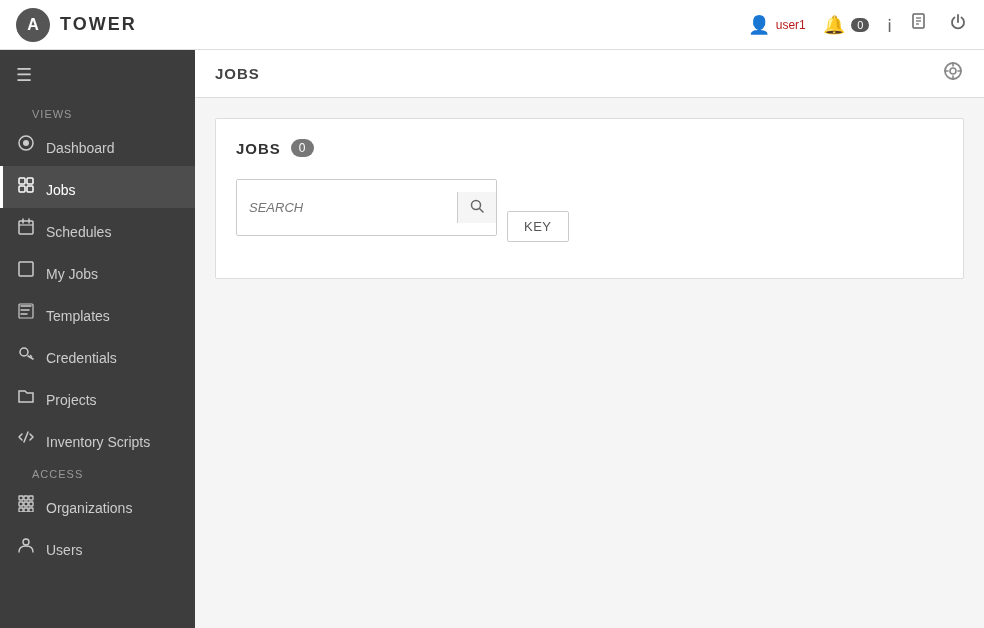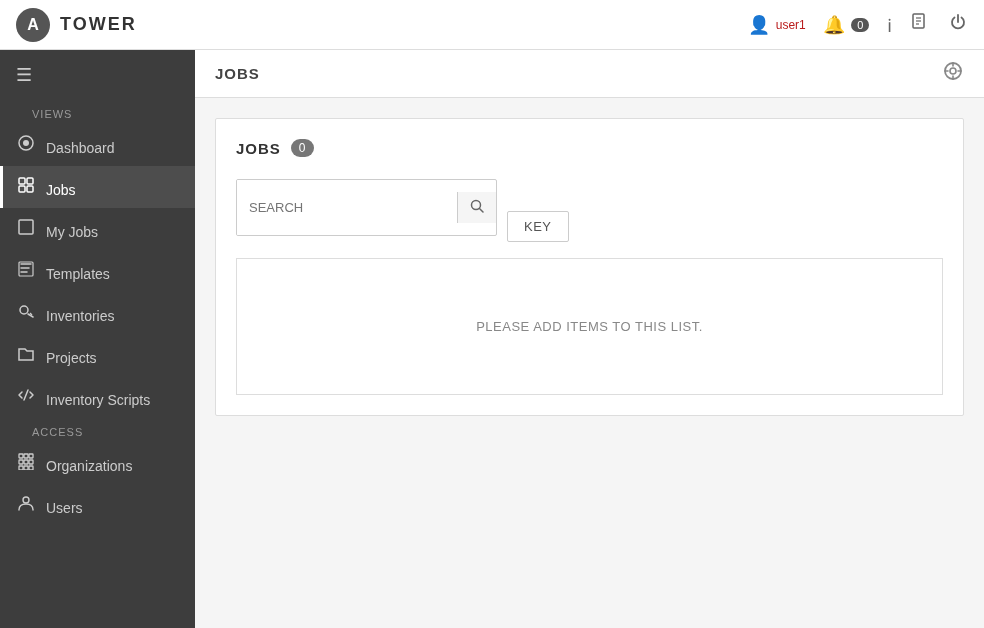--- a/index.html
+++ b/index.html
@@ -199,20 +199,21 @@
       border-radius: 2px;
       overflow: hidden;
     }
     .search-input {
       border: none;
       outline: none;
       padding: 20px 12px;
       font-size: 13px;
       color: #555;
       width: 220px;
+      font-style: italic;
     }
     .search-btn {
       background: #f5f5f5;
       border: none;
       border-left: 1px solid #ccc;
       padding: 7px 12px;
       cursor: pointer;
       color: #666;
       font-size: 14px;
     }
@@ -300,20 +301,31 @@
         <svg width="18" height="18" viewBox="0 0 18 18" fill="none">
           <rect x="2" y="2" width="6" height="6" rx="1" stroke="#fff" stroke-width="1.5" fill="none"></rect>
           <rect x="10" y="2" width="6" height="6" rx="1" stroke="#fff" stroke-width="1.5" fill="none"></rect>
           <rect x="2" y="10" width="6" height="6" rx="1" stroke="#fff" stroke-width="1.5" fill="none"></rect>
           <rect x="10" y="10" width="6" height="6" rx="1" stroke="#fff" stroke-width="1.5" fill="none"></rect>
         </svg>
       </span>
       <span>Jobs</span>
     </div>
 
+    <div class="sidebar-item">
+      <span class="sidebar-item-icon">
+        <svg width="18" height="18" viewBox="0 0 18 18" fill="none">
+          <rect x="2" y="3" width="14" height="13" rx="1" stroke="#ccc" stroke-width="1.5" fill="none"></rect>
+          <line x1="6" y1="1" x2="6" y2="5" stroke="#ccc" stroke-width="1.5" stroke-linecap="round"></line>
+          <line x1="12" y1="1" x2="12" y2="5" stroke="#ccc" stroke-width="1.5" stroke-linecap="round"></line>
+          <line x1="2" y1="7" x2="16" y2="7" stroke="#ccc" stroke-width="1.2"></line>
+        </svg>
+      </span>
+      <span>Schedules</span>
+    </div>
 
     <div class="sidebar-item">
       <span class="sidebar-item-icon">
         <svg width="18" height="18" viewBox="0 0 18 18" fill="none">
           <rect x="2" y="2" width="14" height="14" rx="1" stroke="#ccc" stroke-width="1.5" fill="none"></rect>
         </svg>
       </span>
       <span>My Jobs</span>
     </div>
 
@@ -329,21 +341,21 @@
     </div>
 
     <div class="sidebar-item">
       <span class="sidebar-item-icon">
         <svg width="18" height="18" viewBox="0 0 18 18" fill="none">
           <circle cx="7" cy="8" r="4" stroke="#ccc" stroke-width="1.5" fill="none"></circle>
           <path d="M11 12l5 3" stroke="#ccc" stroke-width="1.5" stroke-linecap="round"></path>
           <line x1="13" y1="11" x2="15" y2="13" stroke="#ccc" stroke-width="1.2"></line>
         </svg>
       </span>
-      <span>Inventories</span>
+      <span>Credentials</span>
     </div>
 
     <div class="sidebar-item">
       <span class="sidebar-item-icon">
         <svg width="18" height="18" viewBox="0 0 18 18" fill="none">
           <path d="M2 5h6l2 2h6v9H2V5z" stroke="#ccc" stroke-width="1.5" fill="none"></path>
         </svg>
       </span>
       <span>Projects</span>
     </div>
@@ -418,20 +430,17 @@
             <button class="search-btn">
               <svg width="14" height="14" viewBox="0 0 14 14" fill="none">
                 <circle cx="6" cy="6" r="4.5" stroke="#666" stroke-width="1.5" fill="none"></circle>
                 <line x1="9.5" y1="9.5" x2="13" y2="13" stroke="#666" stroke-width="1.5" stroke-linecap="round"></line>
               </svg>
             </button>
           </div>
           <button class="key-btn">KEY</button>
         </div>
 
-        <div class="empty-list">
-          <span>PLEASE ADD ITEMS TO THIS LIST.</span>
-        </div>
       </div>
     </div>
   </div>
 
 </div>
 
 </body></html>

